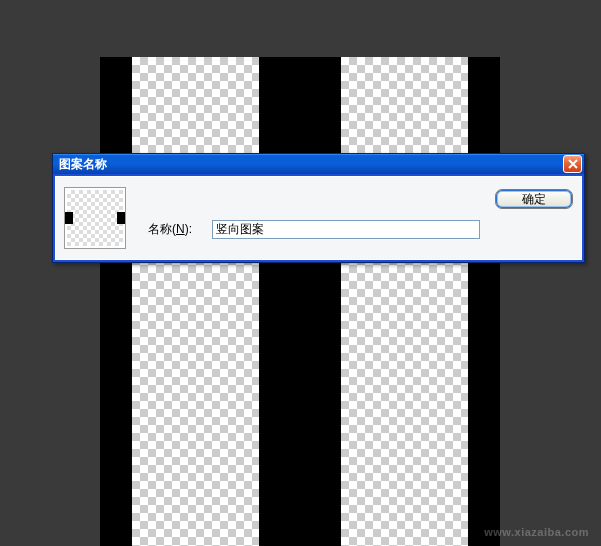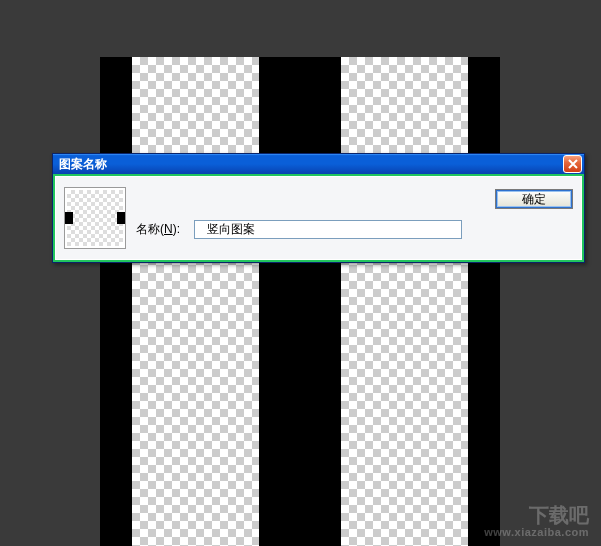--- a/index.html
+++ b/index.html
@@ -31,21 +31,21 @@
     background-color: #fff;
   }
   .checker.left { left: 32px; }
   .checker.right { left: 241px; }
 
   .dialog {
     position: absolute;
     left: 52px; top: 153px;
     width: 533px; height: 110px;
     border: 1px solid #0a246a;
-    background: #22c55e;
+    background: #1d4ed8;
     box-shadow: 2px 2px 4px rgba(0,0,0,.4);
     display: flex; flex-direction: column;
   }
   .titlebar {
     height: 22px;
     background: linear-gradient(to bottom, #3a95ff 0%, #0a5fd8 8%, #0a5fd8 50%, #0842b0 100%);
     display: flex; align-items: center;
     padding: 0 2px 0 6px;
     color: #fff;
     font-weight: bold;
@@ -96,44 +96,45 @@
     position: absolute;
     top: 50%; transform: translateY(-50%);
     width: 8px; height: 12px;
     background: #000;
   }
   .preview-inner::before { left: -2px; }
   .preview-inner::after { right: -2px; }
 
   .form-row {
     display: flex; align-items: center;
-    gap: 14px;
+    gap: 20px;
     margin-top: 22px;
+    margin-left: 12px;
   }
   .form-label { white-space: nowrap; }
   .form-label u { text-decoration: underline; }
   .text-input-wrap {
     width: 268px; height: 19px;
     border: 1px solid #7b9ebd;
     background: #fff;
-    padding: 1px 12px;
+    padding: 1px 3px;
     font-size: 12px;
     display: flex; align-items: center;
   }
 
   .button-col {
     display: flex; flex-direction: column;
     gap: 6px;
     margin-left: auto;
     padding-top: 2px;
   }
   .win-btn {
     width: 78px; height: 20px;
     border: 1px solid #7a7a7a;
-    border-radius: 0;
+    border-radius: 7px;
     background: linear-gradient(to bottom, #fff 0%, #f1f1ea 50%, #e2e2d5 100%);
     font-size: 12px;
     font-family: inherit;
     cursor: pointer;
     display: flex; align-items: center; justify-content: center;
   }
   .win-btn.default {
     box-shadow: 0 0 0 1px #2f71cd inset, 0 0 0 2px #98c2f0 inset;
   }
 
@@ -176,15 +177,14 @@
         <span class="sel">竖向图案</span>
       </div>
     </div>
     <div class="button-col">
       <button class="win-btn default">确定</button>
     </div>
   </div>
 </div>
 
 <div class="watermark">
-  <div>下载吧</div>
   <div class="sub">www.xiazaiba.com</div>
 </div>
 
 </body></html>

